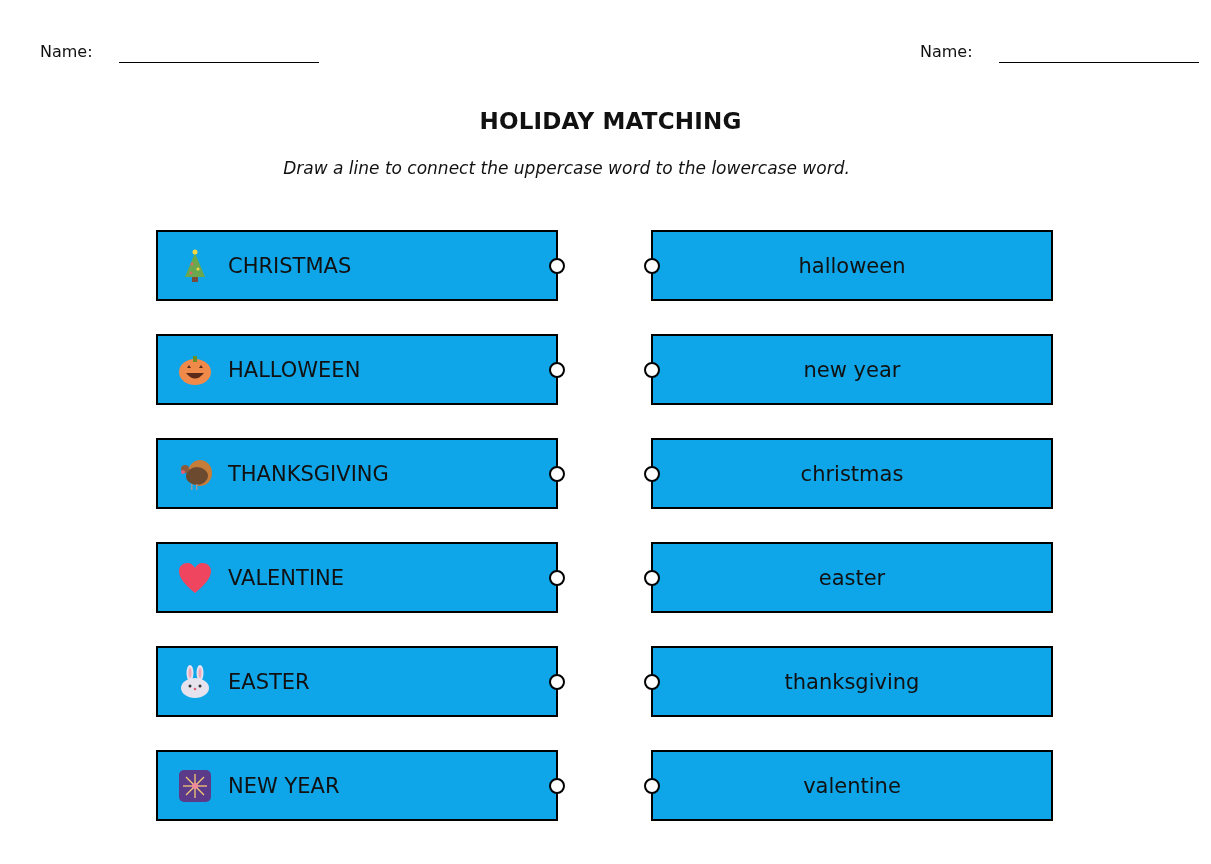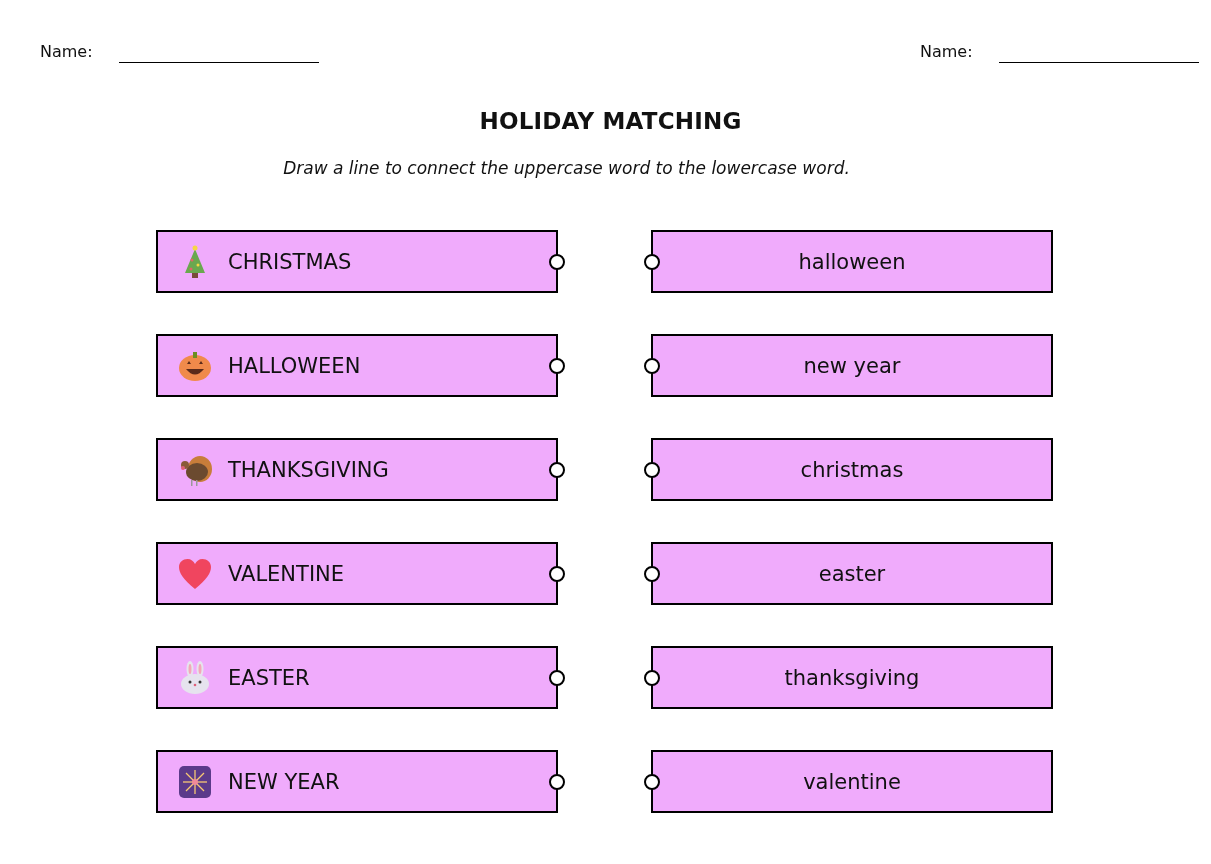--- a/index.html
+++ b/index.html
@@ -4,22 +4,22 @@
 <style>
   html, body { margin:0; padding:0; background:#ffffff; }
   body { width:1211px; height:864px; position:relative; overflow:hidden;
          font-family:"DejaVu Sans", "Liberation Sans", sans-serif; color:#111; }
   .hdr { position:absolute; top:42px; font-size:16px; display:flex; align-items:flex-start;gap:16px; }
   .hdr .line { display:inline-block; width:200px; border-bottom:1.5px solid #000; height:20px; margin-left:10px; }
   .title { position:absolute; top:108px; left:5px; width:1211px; text-align:center;
            font-weight:bold; font-size:23px; letter-spacing:0.2px; }
   .instr { position:absolute; top:158px; left:0; width:1133px; text-align:center;
            font-style:italic; font-size:17px; }
-  .box { position:absolute; width:402px; height:63px; border:2px solid #000; box-sizing:border-box;
-         display:flex; align-items:center; background:#f0abfc; }
+  .box { position:absolute; width:402px; height:71px; border:2px solid #000; box-sizing:border-box;
+         display:flex; align-items:center; background:#0ea5e9; }
   .left .emoji { width:34px; height:34px; margin-left:20px; display:flex; align-items:center; justify-content:center; }
   .left .word { margin-left:16px; font-size:21px; }
   .right .word { width:100%; text-align:center; font-size:21px; }
   .dot { position:absolute; width:12px; height:12px; border:2px solid #000; border-radius:50%;
          background:#fff; top:50%; transform:translateY(-50%); }
   .left .dot { right:-9px; }
   .right .dot { left:-9px; }
 </style>
 </head>
 <body>

